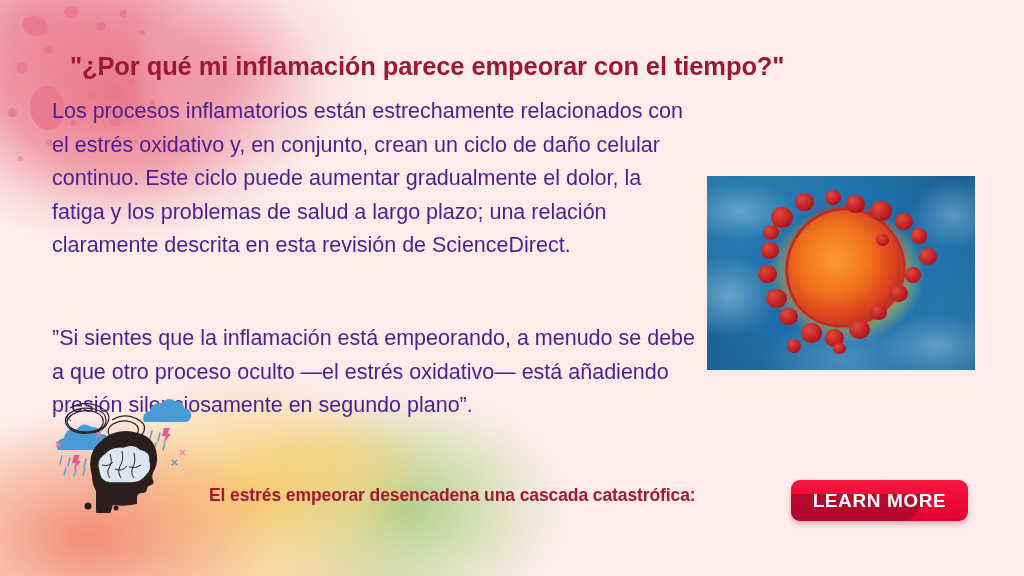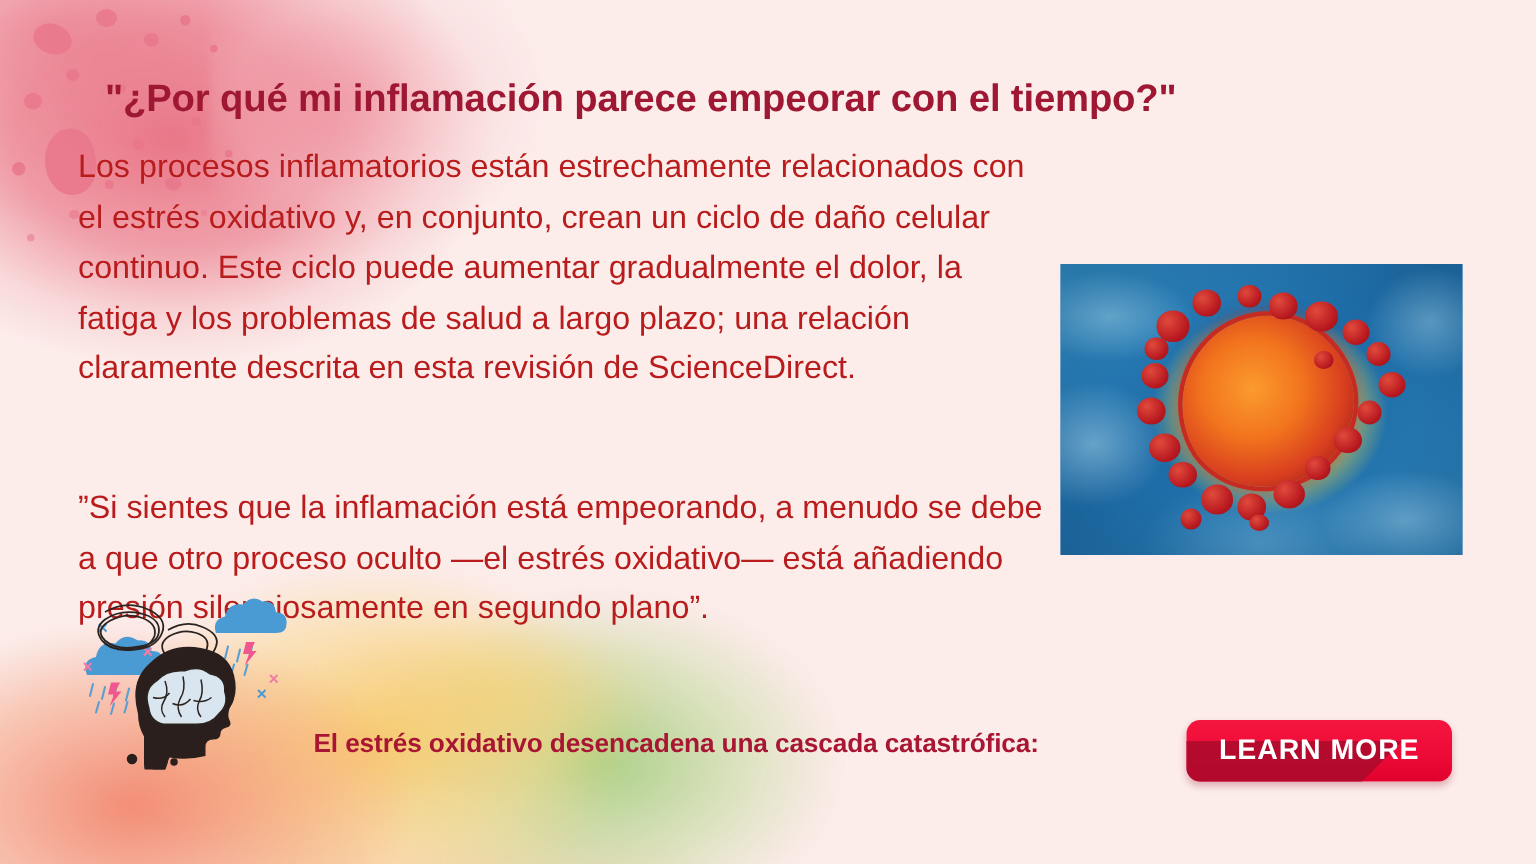--- a/index.html
+++ b/index.html
@@ -61,21 +61,21 @@
     color: #9e1733;
     font-size: 25.5px;
     font-weight: bold;
     letter-spacing: -0.1px;
     white-space: nowrap;
   }
   .body-para {
     position: absolute;
     left: 52px;
     width: 645px;
-    color: #b91c1c;
+    color: #4c1d95;
     font-size: 21.5px;
     line-height: 33.5px;
   }
   #para-1 { top: 95px; }
   #para-2 { top: 304px; margin-top: 18px; }
 
   
   #cell-image {
     position: absolute;
     left: 707px; top: 176px;
@@ -315,20 +315,20 @@
           <path d="M70 53 q2 9 -2 15 q-3 6 1 12"></path>
           <path d="M82 55 q2 9 -1 14 q-3 6 1 11"></path>
           <path d="M50 67 q7 2 11 -3"></path>
           <path d="M63 71 q7 3 12 -3"></path>
           <path d="M77 69 q7 2 12 -2"></path>
         </g>
       </g>
     </svg>
   </div>
 
-  <div id="tagline">El estrés oxidativo desencadena una cascada catastrófica:</div>
+  <div id="tagline">El estrés empeorar desencadena una cascada catastrófica:</div>
 
   <button id="cta-button">
     <span id="cta-shadow"></span>
     <span id="cta-label">LEARN MORE</span>
   </button>
 
 </div>
 
 </body></html>

